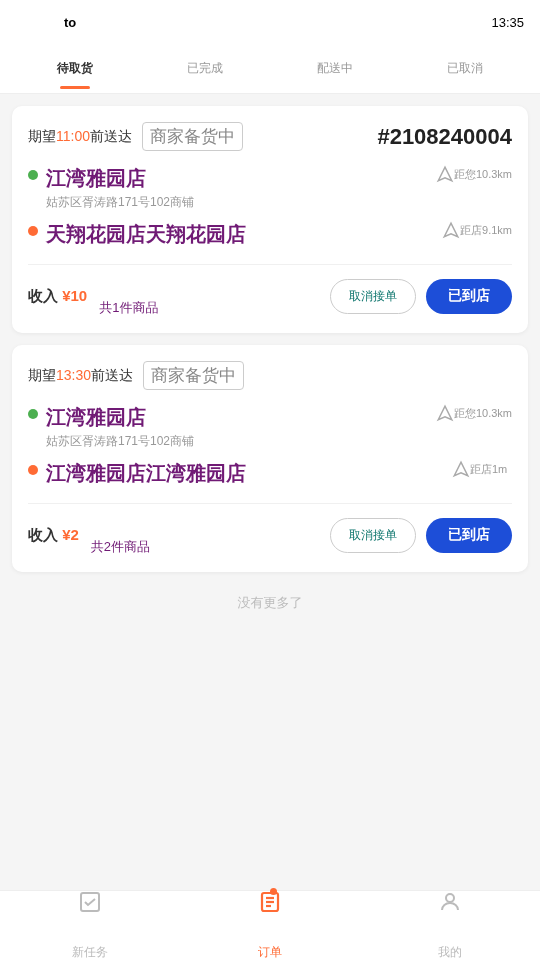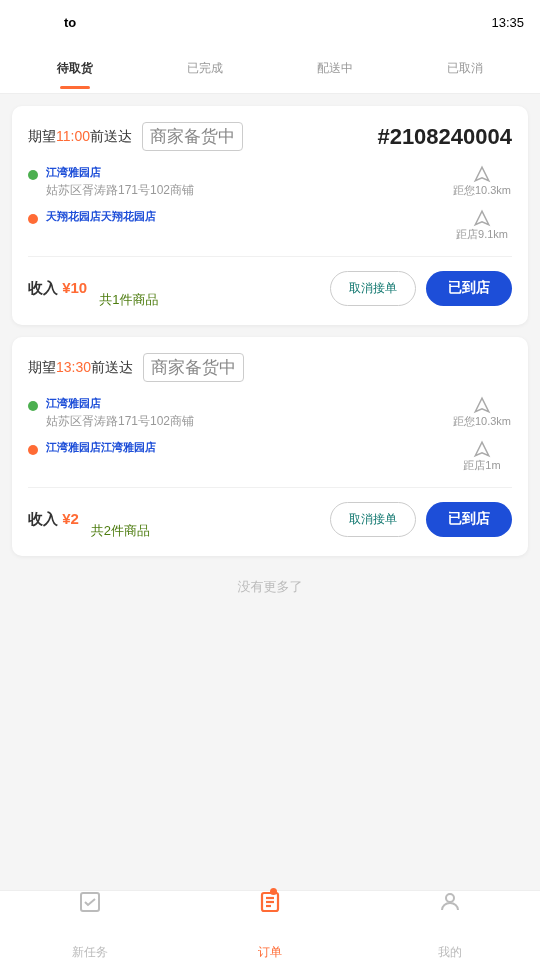--- a/index.html
+++ b/index.html
@@ -121,32 +121,32 @@
       height: 10px;
       border-radius: 50%;
       margin-top: 5px;
       margin-right: 8px;
       flex-shrink: 0;
     }
     .store-dot.green { background: #4caf50; }
     .store-dot.orange { background: #ff6b35; }
     .store-info { flex: 1; }
     .store-name {
-      font-size: 11px;
+      font-size: 20px;
       font-weight: 600;
-      color: #1d4ed8;
+      color: #701a75;
       margin-bottom: 2px;
     }
     .store-address {
       font-size: 12px;
       color: #999;
     }
     .store-distance {
       display: flex;
-      flex-direction: column;
+      flex-direction: row;
       align-items: center;
       font-size: 11px;
       color: #999;
       min-width: 60px;
     }
 
     
     .card-footer {
       display: flex;
       align-items: center;
@@ -154,21 +154,21 @@
       border-top: 1px solid #f0f0f0;
     }
     .income {
       font-size: 15px;
       font-weight: bold;
       color: #333;
     }
     .income span { color: #ff6b35; }
     .item-count {
       font-size: 13px;
-      color: #4d7c0f;
+      color: #701a75;
       margin-left: 12px;
       margin-top: 24px;
     }
     .footer-buttons {
       margin-left: auto;
       display: flex;
       gap: 10px;
     }
     .btn-cancel {
       border: 1.5px solid #ccc;

